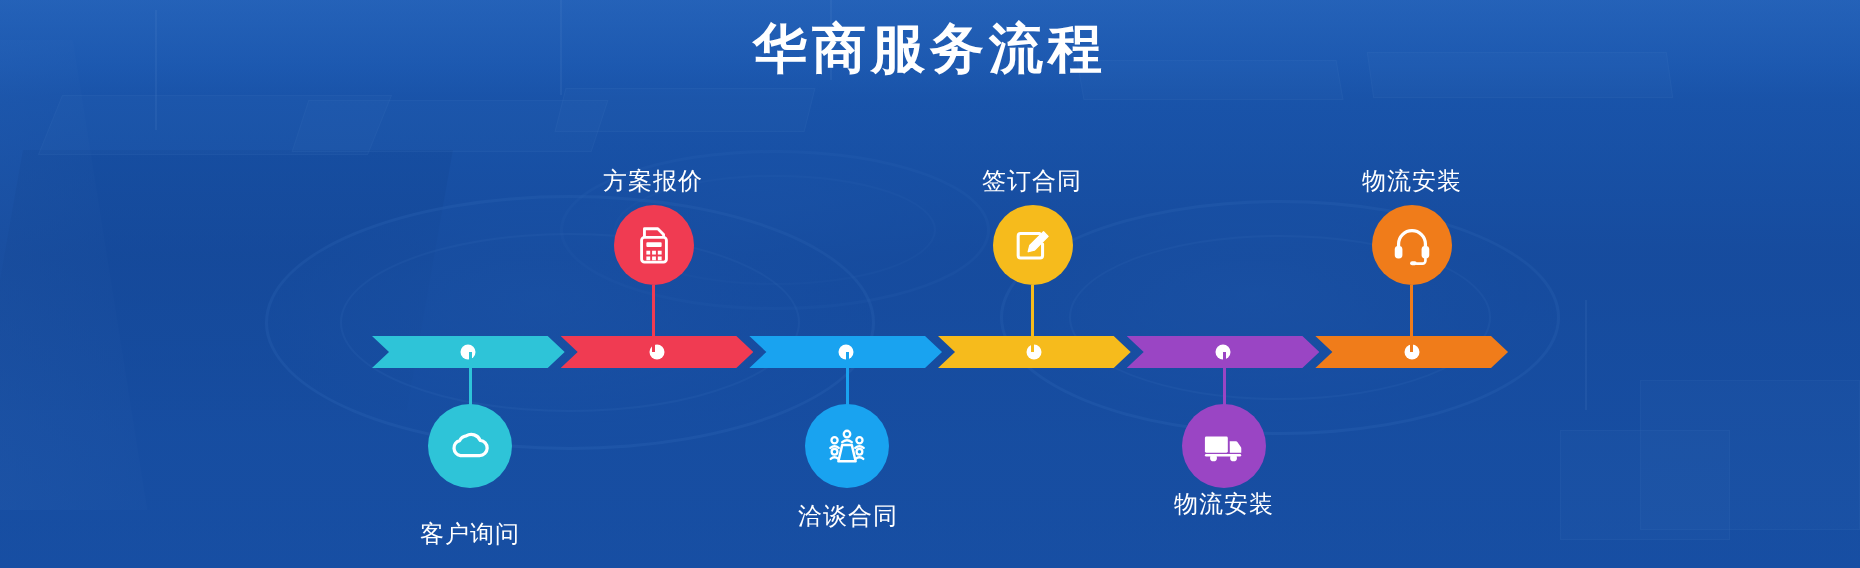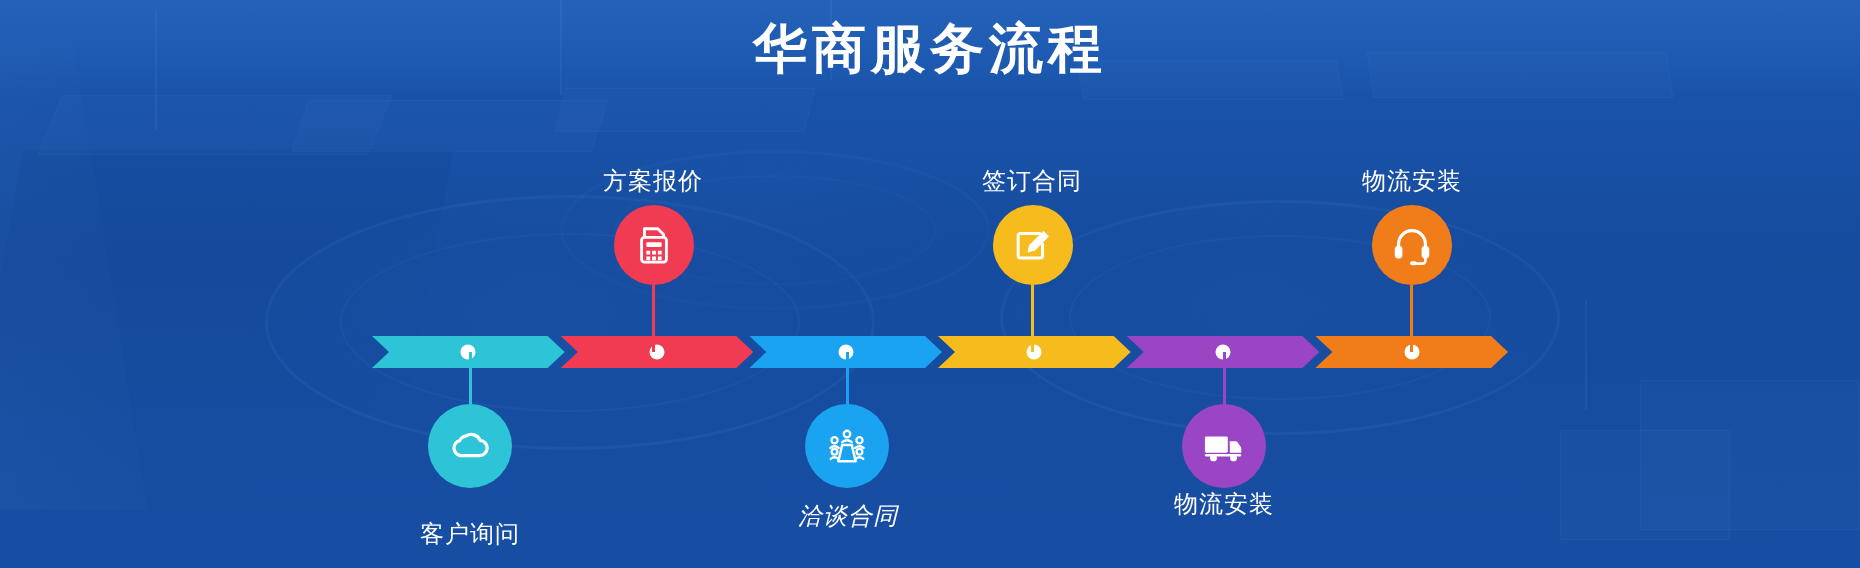--- a/index.html
+++ b/index.html
@@ -208,21 +208,21 @@
           <path d="M6.6 26 q4.4 -3.6 8.8 0" fill="none" stroke="#ffffff" stroke-width="2.4" stroke-linecap="round"></path>
           <circle cx="37" cy="18" r="3.2" fill="none" stroke="#ffffff" stroke-width="2.4"></circle>
           <path d="M32.6 26 q4.4 -3.6 8.8 0" fill="none" stroke="#ffffff" stroke-width="2.4" stroke-linecap="round"></path>
           <circle cx="11" cy="30" r="3" fill="none" stroke="#ffffff" stroke-width="2.4"></circle>
           <path d="M7 37.5 q4 -3.4 8 0" fill="none" stroke="#ffffff" stroke-width="2.4" stroke-linecap="round"></path>
           <circle cx="37" cy="30" r="3" fill="none" stroke="#ffffff" stroke-width="2.4"></circle>
           <path d="M33 37.5 q4 -3.4 8 0" fill="none" stroke="#ffffff" stroke-width="2.4" stroke-linecap="round"></path>
           <path d="M19 23 h10 l4 17 h-18 Z" fill="none" stroke="#ffffff" stroke-width="2.6" stroke-linejoin="round"></path>
         </svg>
       </div>
-      <div class="label" style="left:728px; top:500px;font-style:italic;">洽谈合同</div>
+      <div class="label" style="left:728px; top:500px;">洽谈合同</div>
     </div>
 
     <div class="node top">
       <div class="connector" style="left: 1031px; top: 285px; height: 67px; background: rgb(246, 187, 28);"></div>
       <div class="circle" style="left: 993px; top: 205px; background: rgb(246, 187, 28);">
         <svg width="44" height="44" viewBox="0 0 46 46">
           <path d="M30 11 H10 a2.5 2.5 0 0 0 -2.5 2.5 V34 a2.5 2.5 0 0 0 2.5 2.5 H30.5 a2.5 2.5 0 0 0 2.5 -2.5 V22" fill="none" stroke="#ffffff" stroke-width="3.2" stroke-linecap="round" stroke-linejoin="round"></path>
           <path d="M18 30 l1.6 -6.4 L34 9.2 l4.8 4.8 L24.4 28.4 Z" fill="#ffffff" stroke="#ffffff" stroke-width="1.4" stroke-linejoin="round"></path>
         </svg>
       </div>

